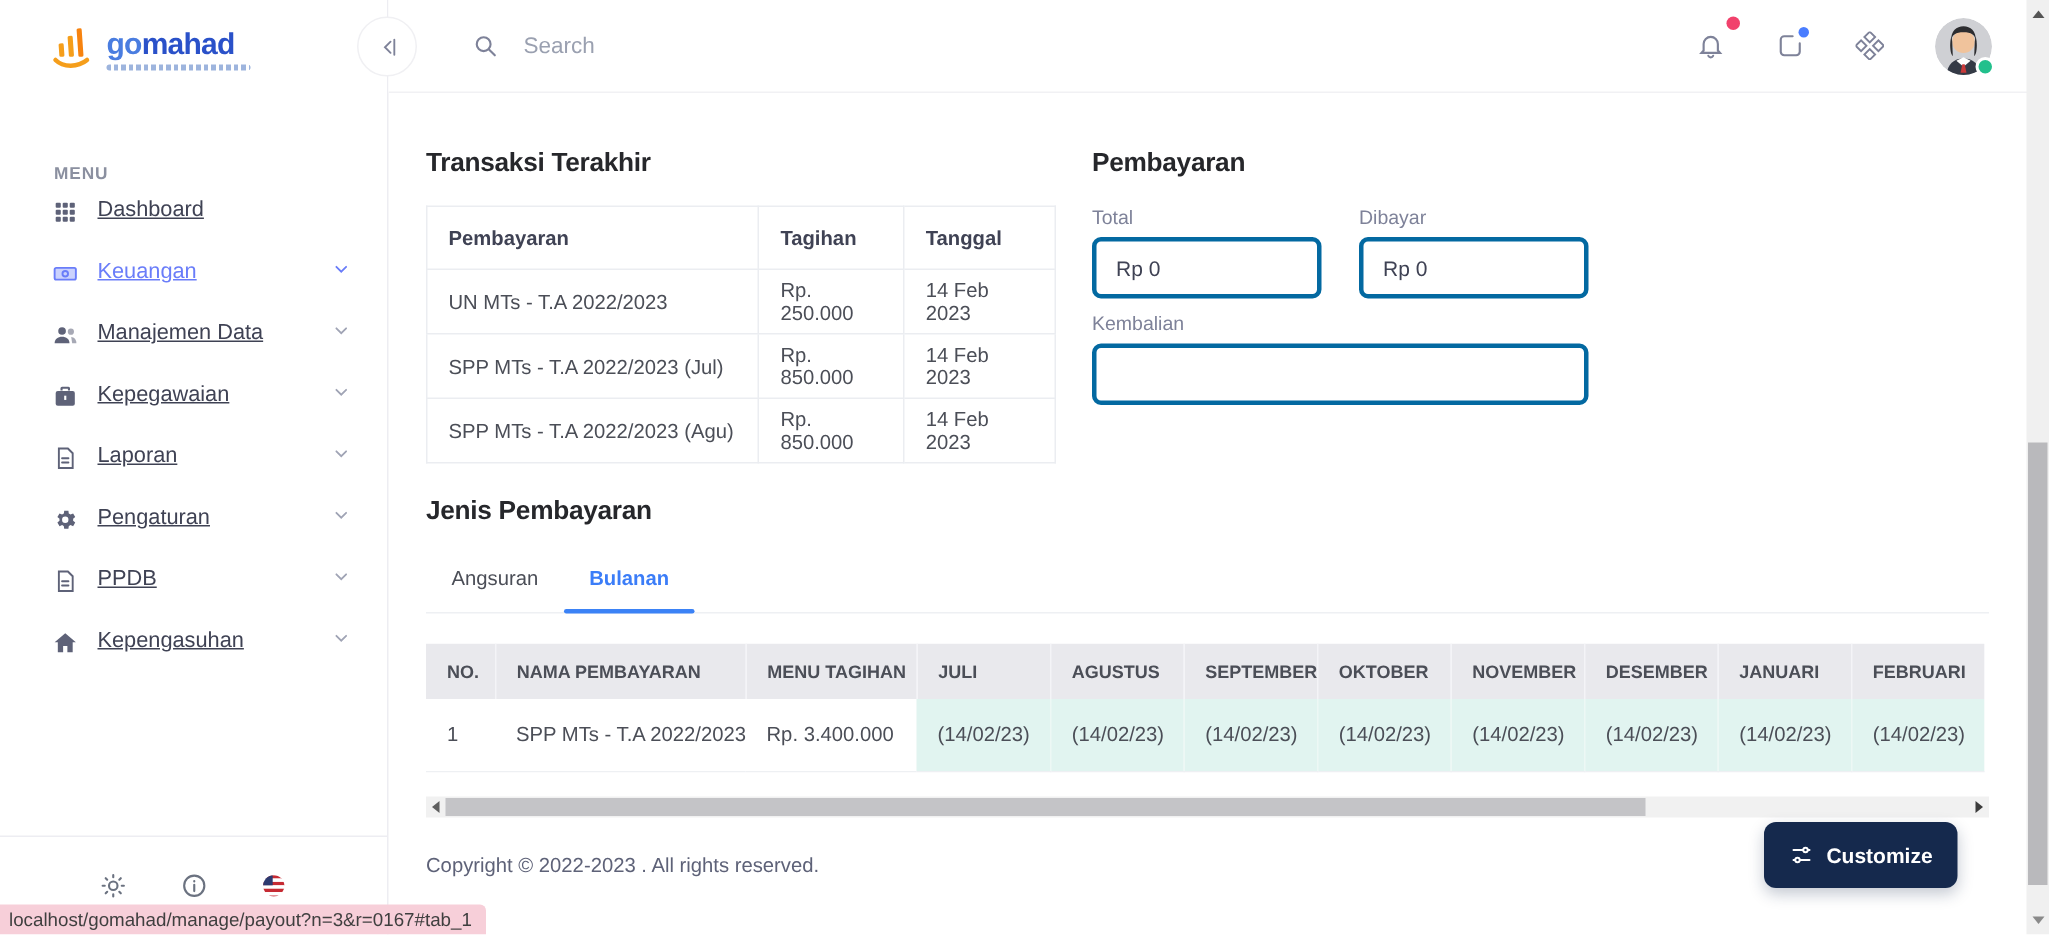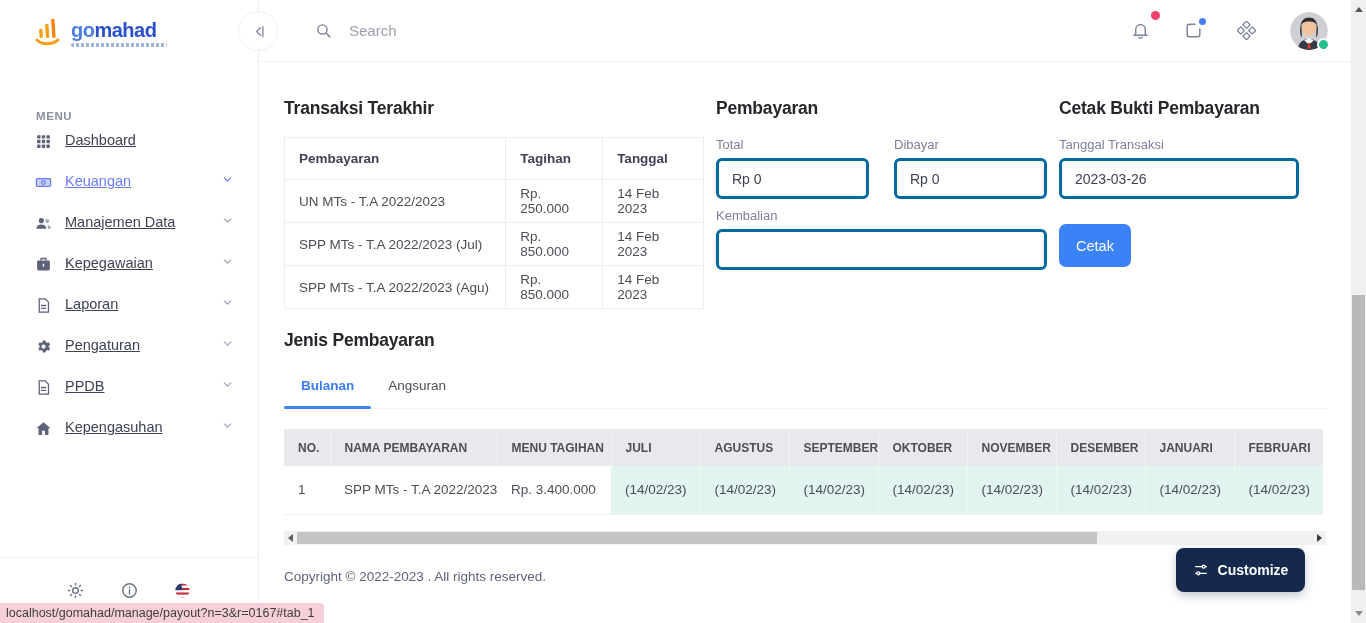--- a/index.html
+++ b/index.html
@@ -44,21 +44,21 @@
   .tb-icon { position:relative; color:#7e8299; cursor:pointer; display:flex; }
   .tb-icon svg { width:19px; height:19px; }
   .dot-red { position:absolute; top:-10px; right:-10px; width:9px; height:9px; border-radius:50%; background:#f1416c; }
   .dot-blue { position:absolute; top:-3px; right:-3px; width:7px; height:7px; border-radius:50%; background:#4a7dff; }
   .avatar-wrap { position:relative; width:38px; height:38px; cursor:pointer; }
   .avatar-wrap svg { width:38px; height:38px; border-radius:50%; display:block; }
   .dot-green { position:absolute; right:-2px; bottom:-1px; width:13px; height:13px; border-radius:50%; background:#22c08c; border:2px solid #fff; }
 
   
   .content { padding:36px 28px 0 25px; }
-  .top-grid { display:flex; gap:12px; }
+  .top-grid { display:flex; gap:24px; }
   h2.section-title { font-size:17.5px; font-weight:700; color:#26272b; margin-bottom:18px; letter-spacing:-.2px; }
 
   table.trx { border-collapse:collapse; width:420px; }
   table.trx th, table.trx td { border:1px solid #ebedf1; text-align:left; padding:0 14px; font-size:13.5px; }
   table.trx th { height:42px; font-weight:700; color:#3f4254; }
   table.trx td { height:43px; color:#4b4e57; }
   .trx-col-0 { width:222px; } .trx-col-1 { width:97px; } .trx-col-2 { width:101px; }
 
   .pay-col { width:331px; flex:0 0 331px; }
   .cetak-col { width:240px; flex:0 0 240px; }
@@ -391,33 +391,27 @@
               <div class="field-label">Dibayar</div>
               <input class="field-input" type="text" value="Rp 0" style="">
             </div>
           </div>
           <div>
             <div class="field-label">Kembalian</div>
             <input class="field-input" type="text" value="" style="">
           </div>
         </section>
 
-        <section class="cetak-col">
-          <h2 class="section-title">Cetak Bukti Pembayaran</h2>
-          <div class="field-label">Tanggal Transaksi</div>
-          <input class="field-input" type="text" value="2023-03-26" style="">
-          <button class="btn-cetak">Cetak</button>
-        </section>
       </div>
 
       <section class="jenis-section">
         <h2 class="section-title" style="margin-bottom:0">Jenis Pembayaran</h2>
         <div class="tabs" id="tabs">
+            <div class="tab">Angsuran</div>
             <div class="tab active">Bulanan</div>
-            <div class="tab">Angsuran</div>
           </div>
 
         <div class="month-table-wrap">
           <table class="months">
             <thead>
                 <tr id="months-head">
                   <th class="col-no">NO.</th>
                   <th class="col-nama">NAMA PEMBAYARAN</th>
                   <th class="col-sisa">MENU TAGIHAN</th>
                   <th class="col-month">JULI</th>

